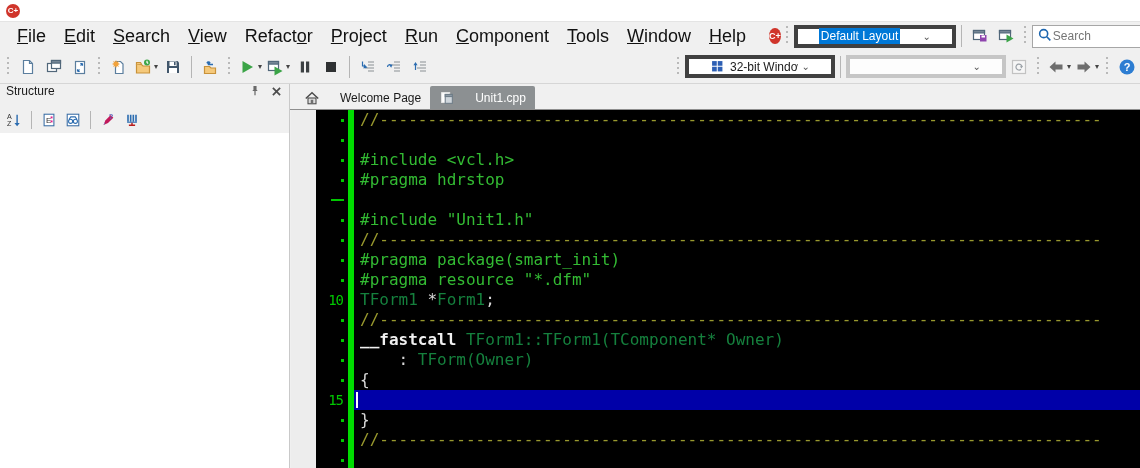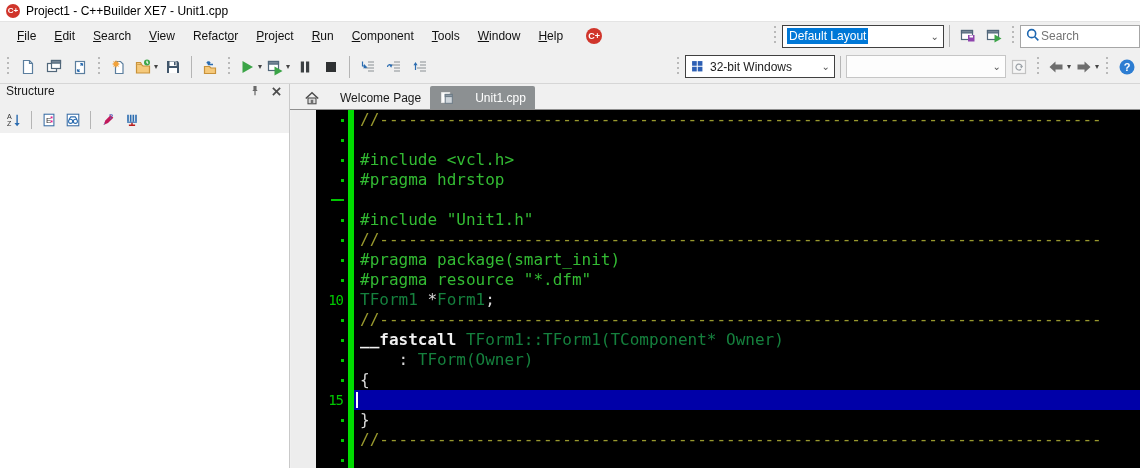--- a/index.html
+++ b/index.html
@@ -7,29 +7,29 @@
   body { font-family:"Liberation Sans", sans-serif; font-size:12px; color:#1a1a1a; background:#fff; }
   #app { position:relative; width:1140px; height:468px; overflow:hidden; background:#f0f0f0; }
 
   
   .titlebar { position:absolute; left:0; top:0; width:1140px; height:22px; background:#ffffff; display:flex; align-items:center; padding-left:6px; border-bottom:1px solid #e4e4e4; }
   .applogo { width:14px; height:14px; border-radius:50%; display:inline-flex; align-items:center; justify-content:center; color:#fff; font-size:8px; font-weight:bold; margin-right:6px; }
   .titletext { font-size:12px; color:#000; }
 
   
   .menubar { position:absolute; left:0; top:22px; width:1140px; height:28px; background:#f0f0f0; display:flex; align-items:center; padding-left:8px; }
-  .menuitem { padding:4px 9px; font-size:12px; color:#111; cursor:default; }
+  .menuitem { padding:4px 9px; font-size:18px; color:#111; cursor:default; }
   .menuitem u { text-decoration:underline; }
   .menulogo { width:16px; height:16px; border-radius:50%; display:inline-flex; align-items:center; justify-content:center; color:#fff; font-size:9px; font-weight:bold; margin-left:14px; }
   .rightcluster { margin-left:auto; display:flex; align-items:center; height:100%; padding-right:0; }
 
   .grip { width:7px; height:20px; margin:0 3px; background:repeating-linear-gradient(to bottom,#b9b9b9 0 2px,transparent 2px 5px); background-size:2px 100%; background-repeat:repeat-y; background-position:2px 0; }
   .vsep { width:1px; height:22px; background:#b5b5b5; margin:0 5px; }
 
-  .combo { display:flex; align-items:center; background:#fff; border:1px solid #404040; height:23px; padding:0 4px; }
+  .combo { display:flex; align-items:center; background:#fff; border:4px solid #404040; height:23px; padding:0 21px; }
   .combo .val { flex:1; font-size:12px; white-space:nowrap; overflow:hidden; }
   .combo .val.sel { background:#0078d7; color:#fff; padding:1px 2px; flex:0 1 auto; }
   .combo.disabled { border-color:#c6c6c6; background:#fdfdfd; }
   .chev { margin-left:auto; padding-left:4px; color:#555; font-size:10px; }
 
   .searchbox { display:flex; align-items:center; background:#fff; border:1px solid #a6a6a6; height:23px; width:120px; padding:0 4px; }
   .searchbox input { border:none; outline:none; width:86px; font-size:12px; font-family:"Liberation Sans",sans-serif; color:#333; background:transparent; }
 
   
   .toolbar { position:absolute; left:0; top:50px; width:1140px; height:34px; background:#f0f0f0; display:flex; align-items:center; padding-left:2px; border-bottom:1px solid #d6d6d6; }
@@ -70,21 +70,20 @@
   .c-plain { color:#d8d8d8; }
   .c-kw { color:#f0f0f0; font-weight:bold; }
 </style>
 </head>
 <body>
 
 <div id="app">
 
   <div class="titlebar">
     <span class="applogo" style="background: rgb(208, 53, 43);">C+</span>
-    <span class="titletext">Project1 - C++Builder XE7 - Unit1.cpp</span>
   </div>
 
   <div class="menubar">
     <span id="menu-items" style="display: inline-flex;">
         <span class="menuitem"><span></span><u>F</u><span>ile</span></span>
         <span class="menuitem"><span></span><u>E</u><span>dit</span></span>
         <span class="menuitem"><span></span><u>S</u><span>earch</span></span>
         <span class="menuitem"><span></span><u>V</u><span>iew</span></span>
         <span class="menuitem"><span>Refact</span><u>o</u><span>r</span></span>
         <span class="menuitem"><span></span><u>P</u><span>roject</span></span>

